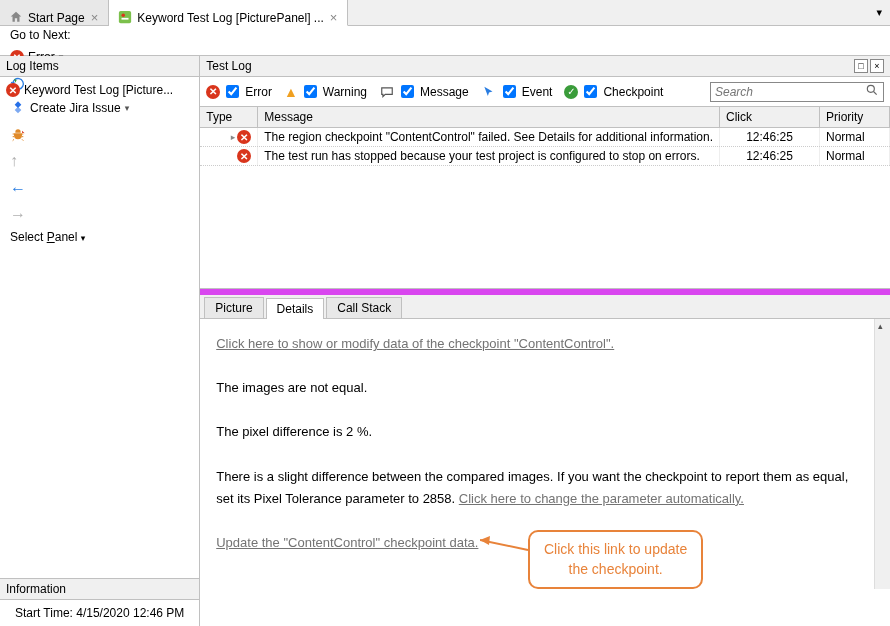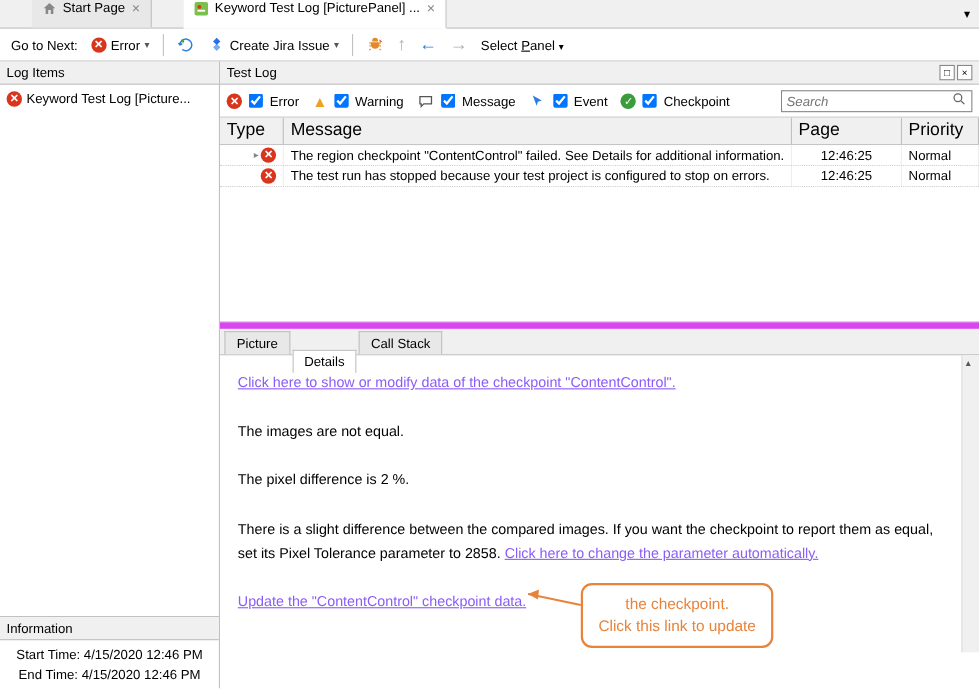--- a/index.html
+++ b/index.html
@@ -1,26 +1,26 @@
 <!DOCTYPE html>
 <html><head>
 <meta charset="utf-8">
 <style>
 * { box-sizing: border-box; margin: 0; padding: 0; }
 body { font-family: Tahoma, "Segoe UI", Arial, sans-serif; font-size: 11px; background: #fff; color: #000; width: 890px; height: 626px; overflow: hidden; position: relative; }
 
 
 .tab-strip { height: 26px; background: #f0f0f0; display: flex; align-items: stretch; border-bottom: 1px solid #c0c0c0; position: relative; }
-.tab { display: flex; align-items: flex-start; padding: 0 8px; border-right: 1px solid #c0c0c0; background: #e8e8e8; cursor: pointer; gap: 4px; font-size: 12px; margin-left: 29px; }
+.tab { display: flex; align-items: flex-end; padding: 0 8px; border-right: 1px solid #c0c0c0; background: #e8e8e8; cursor: pointer; gap: 4px; font-size: 12px; }
 .tab.active { background: #fff; border-bottom: 1px solid #fff; margin-bottom: -1px; }
 .tab-close { color: #888; font-size: 13px; cursor: pointer; padding: 0 2px; }
 .tab-strip-dropdown { margin-left: auto; padding: 0 8px; display: flex; align-items: center; cursor: pointer; }
 
 
-.toolbar { height: 30px; border-bottom: 1px solid #c0c0c0; display: flex; align-items: center; padding: 0 6px; gap: 4px; font-size: 12px; }
+.toolbar { height: 30px; border-bottom: 1px solid #c0c0c0; display: flex; align-items: flex-start; padding: 0 6px; gap: 4px; font-size: 12px; flex-direction: column; }
 .toolbar-sep { width: 1px; height: 20px; background: #c0c0c0; margin: 0 4px; }
 .toolbar-btn { display: flex; align-items: center; gap: 4px; padding: 2px 4px; cursor: pointer; }
 .toolbar-dropdown { font-size: 9px; color: #555; }
 
 
 .main { display: flex; height: 570px; }
 .left-col { width: 230px; border-right: 1px solid #c0c0c0; display: flex; flex-direction: column; }
 .right-col { flex: 1; display: flex; flex-direction: column; }
 
 
@@ -39,38 +39,38 @@
 
 .filter-bar { height: 30px; border-bottom: 1px solid #c0c0c0; display: flex; align-items: center; padding: 0 6px; gap: 12px; font-size: 12px; }
 .filter-item { display: flex; align-items: center; gap: 4px; }
 .filter-item input[type=checkbox] { margin: 0 2px; }
 .search-box { margin-left: auto; display: flex; align-items: center; border: 1px solid #888; height: 20px; }
 .search-box input { border: none; outline: none; padding: 0 4px; width: 150px; font-style: italic; color: #888; font-size: 12px; }
 .search-box .mag { padding: 0 4px; color: #666; }
 
 
 .grid { border-bottom: 1px solid #c0c0c0; }
-.grid-head { display: flex; background: #f0f0f0; border-bottom: 1px solid #c0c0c0; font-size: 16px; }
+.grid-head { display: flex; background: #f0f0f0; border-bottom: 1px solid #c0c0c0; font-size: 12px; }
 .grid-head > div { padding: 3px 6px; border-right: 1px solid #c0c0c0; }
 .grid-body { height: 160px; overflow: auto; background: #fff; }
 .grid-row { display: flex; border-bottom: 1px dotted #ccc; font-size: 12px; }
 .grid-row > div { padding: 2px 6px; border-right: 1px solid #eee; overflow: hidden; white-space: nowrap; }
 .col-type { width: 58px; display: flex; align-items: center; justify-content: flex-end; gap: 2px; }
 .col-msg { flex: 1; }
 .col-time { width: 100px; text-align: center; }
 .col-pri { width: 70px; }
 
 
 .detail-tabs-wrap { border-top: 6px solid #d946ef; }
 .detail-tabs { display: flex; background: #f0f0f0; padding-top: 2px; padding-left: 4px; font-size: 12px; }
 .detail-tab { padding: 3px 10px; border: 1px solid #c0c0c0; border-bottom: none; background: #e8e8e8; margin-right: 2px; cursor: pointer; }
-.detail-tab.active { background: #fff; position: relative; top: 17px; }
+.detail-tab.active { background: #fff; position: relative; top: 1px; }
 .detail-body-wrap { border-top: 1px solid #c0c0c0; display: flex; }
 .detail-body { flex: 1; padding: 14px 16px; font-size: 13px; line-height: 1.7; height: 270px; overflow: auto; }
-.detail-body a { color: #8b5cf6; text-decoration: underline; }
+.detail-body a { color: #737373; text-decoration: underline; }
 .detail-scroll { width: 16px; background: #f0f0f0; border-left: 1px solid #ddd; position: relative; }
 .detail-scroll .arrow-up { position: absolute; top: 2px; left: 3px; font-size: 9px; color: #555; }
 
 
 .callout { position: absolute; border: 2px solid #e8833a; border-radius: 10px; background: #fff; padding: 8px 14px; color: #e8833a; font-size: 14px; text-align: center; line-height: 1.4; }
 
 
 .ico { display: inline-flex; width: 16px; height: 16px; align-items: center; justify-content: center; }
 .ico-error { width: 14px; height: 14px; border-radius: 50%; background: #d9351c; color: #fff; font-weight: bold; font-size: 10px; display: inline-flex; align-items: center; justify-content: center; }
 .ico-warn { color: #f0a020; font-size: 14px; }
@@ -178,21 +178,20 @@
         <span class="ico-error">✕</span>
         <span>Keyword Test Log [Picture...</span>
       </div>
     </div>
     <div class="info-panel">
       <div class="panel-header">
         <span>Information</span>
       </div>
       <div class="info-body">
         <div><span>Start Time:</span> <span>4/15/2020 12:46 PM</span></div>
-        <div><span>End Time:</span> <span>4/15/2020 12:46 PM</span></div>
       </div>
     </div>
   </div>
 
   <div class="right-col">
     <div class="panel-header">
       <span>Test Log</span>
       <div class="controls">
         <span>□</span>
         <span>×</span>
@@ -241,21 +240,21 @@
               <path stroke="#666" stroke-width="2" d="M15 15l5 5"></path>
             </svg>
         </span>
       </div>
     </div>
 
     <div class="grid">
       <div class="grid-head">
         <div class="col-type" style="justify-content:flex-start">Type</div>
         <div class="col-msg">Message</div>
-        <div class="col-time" style="text-align:left">Page</div>
+        <div class="col-time" style="text-align:left">Click</div>
         <div class="col-pri">Priority</div>
       </div>
       <div class="grid-body">
         <div class="grid-row">
           <div class="col-type">
               <span style="color:#888;font-size:9px">▸</span>
               <span class="ico-error">✕</span>
             </div>
           <div class="col-msg">The region checkpoint "ContentControl" failed. See Details for additional information.</div>
           <div class="col-time">12:46:25</div>
@@ -298,15 +297,15 @@
       </div>
     </div>
   </div>
 </div>
 
 <svg style="position:absolute; left:480px; top:536px; pointer-events:none" width="60" height="20">
   <line x1="0" y1="4" x2="48" y2="14" stroke="#e8833a" stroke-width="2"></line>
   <polygon points="0,4 10,0 9,9" fill="#e8833a"></polygon>
 </svg>
 <div class="callout" style="left:528px; top:530px">
+  <div>Click this link to update</div>
   <div>the checkpoint.</div>
-  <div>Click this link to update</div>
 </div>
 
 </body></html>

